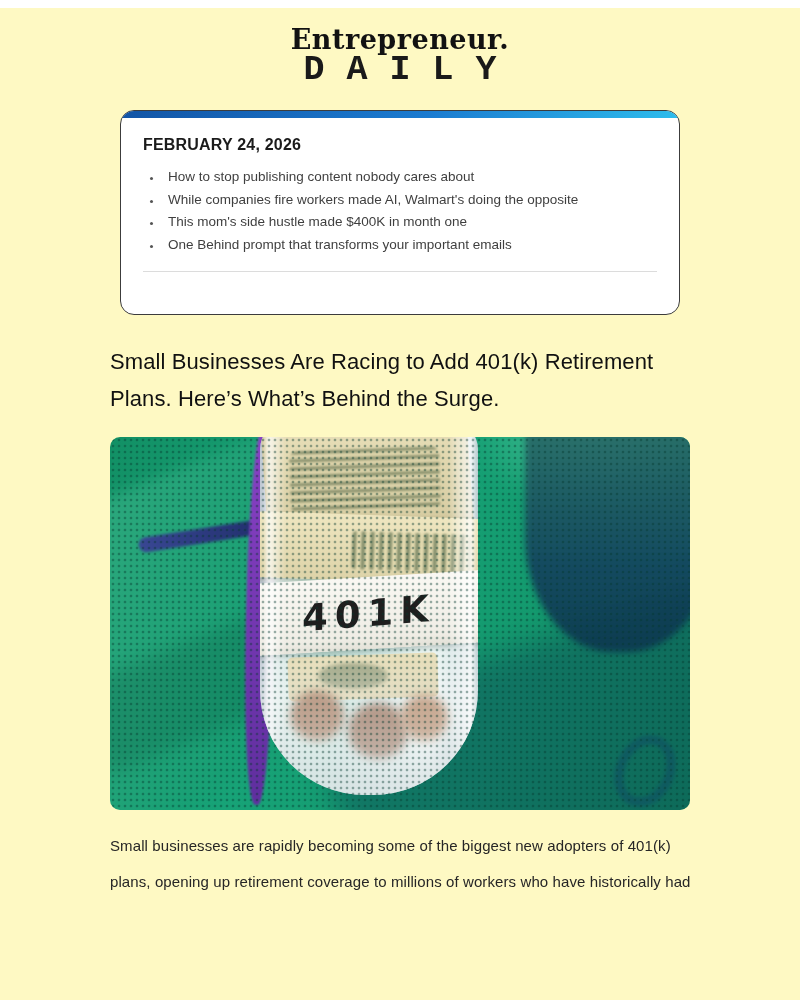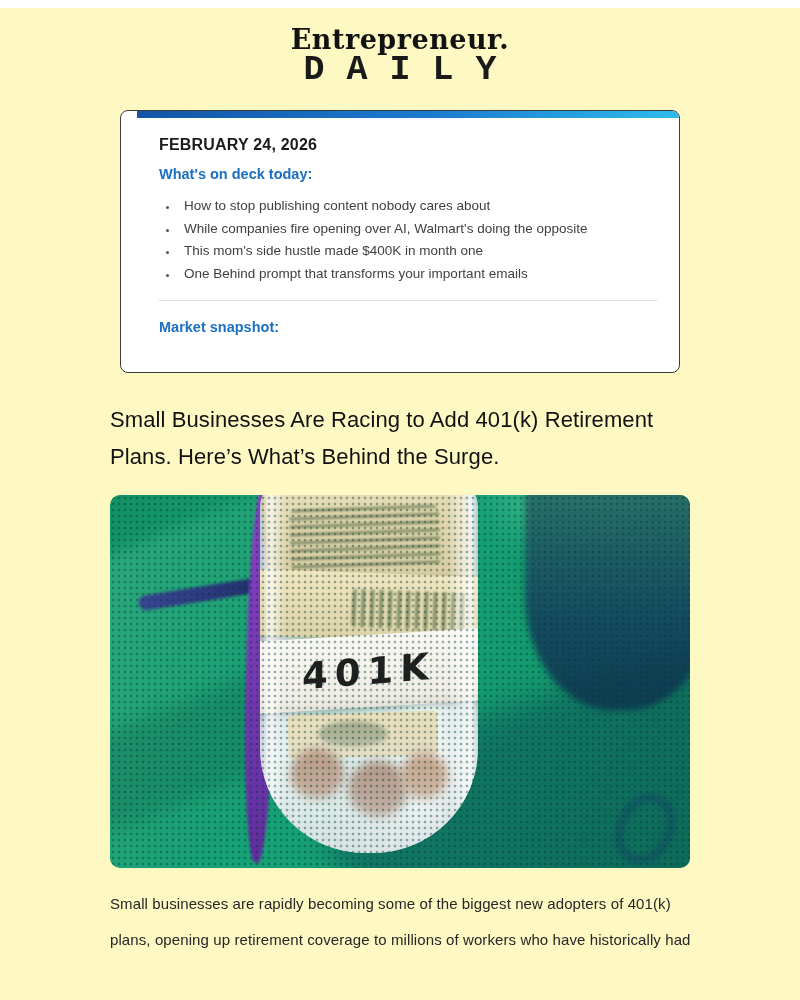--- a/index.html
+++ b/index.html
@@ -16,23 +16,22 @@
     font-size:27px; color:#121212; letter-spacing:0.5px;
   }
   .brand-daily {
     font-family:Liberation Mono, monospace; font-weight:700;
     font-size:35px; color:#1a1a1a; letter-spacing:22px; padding-left:22px;
     margin-top:-2px; line-height:1.0;
   }
   
   .deck-card {
     width:560px; margin:22px 0 0 120px;
-    border:1px solid #3c3c3c; border-radius:8px; overflow:hidden;
+    border:1px solid #3c3c3c; border-radius:14px; overflow:hidden;
     background:#ffffff;
-    padding-left:16px;
   }
   .deck-topbar { height:7px; background:linear-gradient(90deg,#1355a6 0%, #1b7bd0 55%, #2ebcec 100%); }
   .deck-inner { padding:18px 22px 24px 22px; }
   .deck-date { font-size:16px; font-weight:700; color:#1b1b1b; margin-bottom:12px; letter-spacing:0.2px; }
   .deck-heading { font-size:14.5px; font-weight:700; color:#1a6fc0; margin-bottom:13px; }
   .deck-list { list-style:disc outside; padding-left:20px; margin-bottom:14px; }
   .deck-list li { font-size:13.5px; color:#3f3f3f; line-height:22.5px; padding-left:5px; }
   .deck-list li::marker { color:#555; font-size:11px; }
   .deck-divider { border:none; border-top:1px solid #dcdcdc; margin:15px 0 18px 0; }
   .market-list { margin-bottom:0; }
@@ -168,29 +167,27 @@
 
   <header class="masthead">
     <div class="brand-serif">Entrepreneur.</div>
     <div class="brand-daily">DAILY</div>
   </header>
 
   <section class="deck-card">
     <div class="deck-topbar"></div>
     <div class="deck-inner">
       <h2 class="deck-date">FEBRUARY 24, 2026</h2>
-      <h3 class="deck-heading">What's on deck today:</h3>
       <ul class="deck-list">
         <li><span>How to stop publishing content nobody cares about</span></li>
-        <li><span>While companies fire opening over AI, Walmart's doing the opposite</span></li>
+        <li><span>While companies fire workers made AI, Walmart's doing the opposite</span></li>
         <li><span>This mom's side hustle made $400K in month one</span></li>
         <li><span>One Behind prompt that transforms your important emails</span></li>
       </ul>
       <hr class="deck-divider">
-      <h3 class="deck-heading">Market snapshot:</h3>
     </div>
   </section>
 
   <h1 class="headline">Small Businesses Are Racing to Add 401(k) Retirement Plans. Here’s What’s Behind the Surge.</h1>
 
   <figure class="photo">
     <div class="kb-slab"></div>
     <div class="kb-edge"></div>
     <div class="pen"></div>
     <div class="cup-glow"></div>

